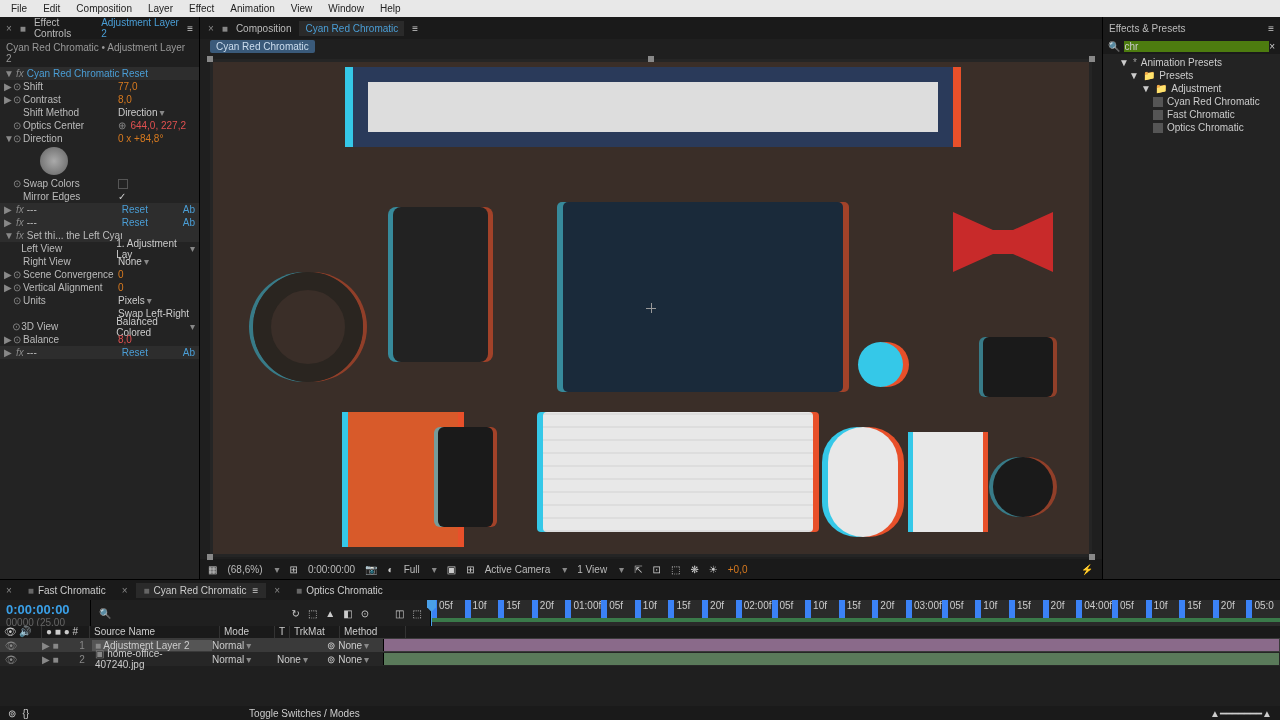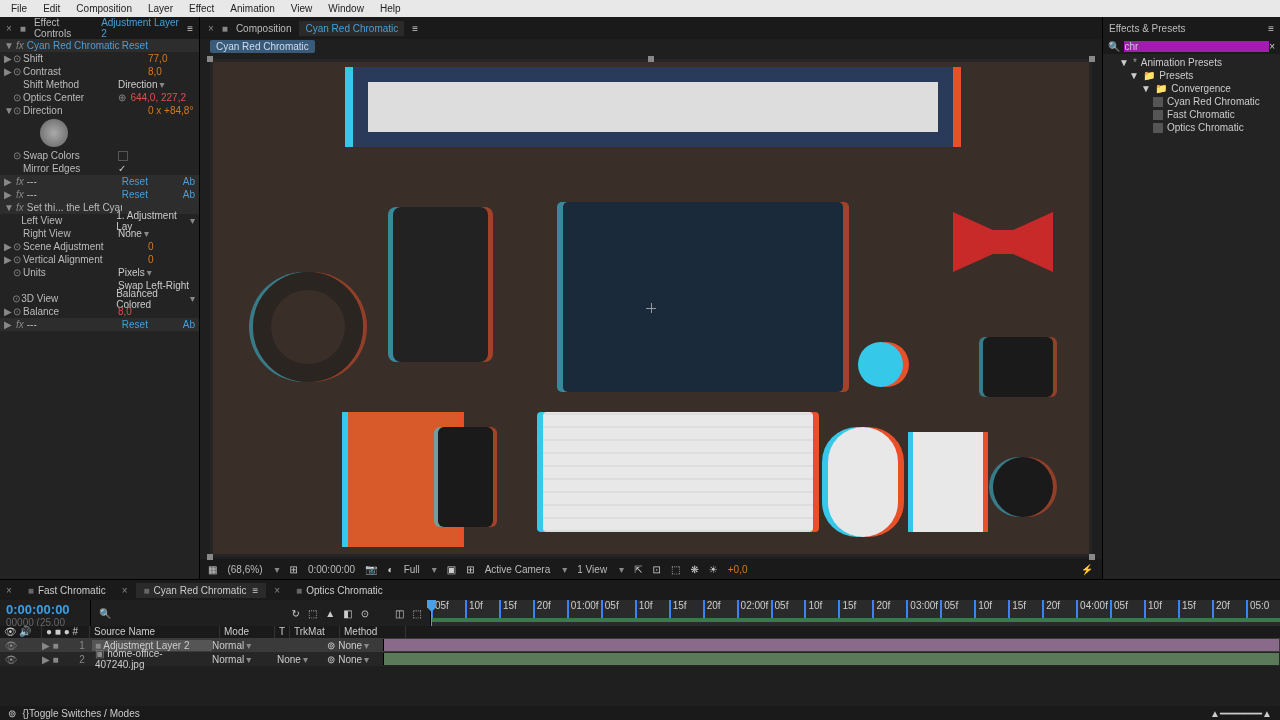--- a/index.html
+++ b/index.html
@@ -10,21 +10,21 @@
 .panel-ec{width:200px;background:#232323;border-right:1px solid #000;display:flex;flex-direction:column;}
 .panel-tabs{height:22px;background:#1a1a1a;display:flex;align-items:center;padding:0 6px;gap:8px;}
 .panel-tabs .tab{color:#bbb;}
 .panel-tabs .crumb{color:#4a9ed6;}
 .ec-sub{padding:3px 6px;color:#999;background:#1f1f1f;}
 .ec-body{flex:1;overflow:hidden;}
 .prop{display:flex;align-items:center;height:13px;padding:0 4px;}
 .prop .arrow{width:9px;color:#888;}
 .prop .stop{width:10px;color:#888;}
 .prop .name{flex:0 0 95px;color:#bbb;white-space:nowrap;overflow:hidden;}
-.prop .val{color:#d87a1f;margin-left:30px;}
+.prop .val{color:#d87a1f;}
 .prop .val-link{color:#4a9ed6;}
 .prop .val-red{color:#e05050;}
 .prop .ab{margin-left:auto;color:#4a9ed6;}
 .chk{display:inline-block;width:10px;height:10px;border:1px solid #555;margin-right:4px;}
 .hdr{background:#2d2d2d;}
 .fx{color:#888;font-style:italic;margin:0 3px;}
 .dial{width:28px;height:28px;border-radius:50%;background:radial-gradient(circle,#aaa 0%,#777 70%,#555 100%);margin:2px 0 2px 40px;}
 .comp-area{flex:1;background:#1f1f1f;display:flex;flex-direction:column;}
 .comp-tabs{height:22px;background:#1a1a1a;display:flex;align-items:center;padding:0 8px;gap:8px;}
 .comp-crumb{background:#2a2a2a;padding:2px 6px;}
@@ -47,58 +47,58 @@
 .lens{position:absolute;left:780px;top:395px;width:60px;height:60px;background:#1a1a1a;border-radius:50%;box-shadow:-4px 0 0 rgba(53,200,232,.5),4px 0 0 rgba(232,80,42,.5);}
 .cup{position:absolute;left:645px;top:280px;width:45px;height:45px;background:#35c8e8;border-radius:50%;box-shadow:6px 0 0 #e8502a;}
 .anchor{position:absolute;left:50%;top:50%;width:10px;height:10px;margin:-5px 0 0 -5px;}
 .anchor:before,.anchor:after{content:"";position:absolute;background:#999;}
 .anchor:before{width:10px;height:1px;top:5px;}
 .anchor:after{width:1px;height:10px;left:5px;}
 .footer-bar{height:20px;background:#1a1a1a;display:flex;align-items:center;padding:0 8px;gap:10px;color:#999;}
 .fb-item{color:#bbb;}
 .ep-panel{width:178px;background:#232323;border-left:1px solid #000;}
 .search{display:flex;align-items:center;padding:2px 5px;background:#1a1a1a;}
-.search input{flex:1;background:#a21caf;border:none;color:#ccc;outline:none;}
+.search input{flex:1;background:#4d7c0f;border:none;color:#ccc;outline:none;}
 .tree{padding:2px 0;}
 .tree-item{padding:1px 4px 1px 16px;display:flex;align-items:center;gap:4px;}
 .tree-item.l2{padding-left:26px;}
 .tree-item.l3{padding-left:38px;}
 .tree-item.l4{padding-left:50px;}
 .folder{color:#999;}
 .preset-icon{width:10px;height:10px;background:#555;display:inline-block;}
 .timeline{height:141px;background:#1f1f1f;border-top:1px solid #000;display:flex;flex-direction:column;}
 .tl-tabs{height:20px;background:#1a1a1a;display:flex;align-items:center;padding:0 6px;gap:8px;}
 .tl-tabs .tab{padding:2px 8px;color:#999;}
 .tl-tabs .tab.active{background:#2a2a2a;color:#ccc;}
 .tl-head{height:26px;display:flex;}
 .tl-tc{width:90px;padding:2px 6px;}
 .tl-tc .tc{color:#3aa0e8;font-size:13px;font-weight:bold;}
 .tl-tc .fr{color:#666;font-size:10px;}
 .tl-tools{flex:0 0 340px;display:flex;align-items:center;gap:8px;padding:0 8px;color:#888;border-left:1px solid #000;}
 .tl-ruler{flex:1;background:#2a2a2a;position:relative;border-left:1px solid #000;}
 .ruler-marks{position:absolute;top:0;left:0;right:0;height:18px;display:flex;color:#888;font-size:8px;}
-.ruler-marks span{flex:1;border-left:2px solid #3b82f6;padding-left:2px;}
+.ruler-marks span{flex:1;border-left:6px solid #3b82f6;padding-left:2px;}
 .workbar{position:absolute;top:18px;left:0;right:0;height:4px;background:#3a7a4a;}
 .playhead{position:absolute;left:0;top:0;width:1px;height:100%;background:#4aa0e8;}
 .playhead:before{content:"";position:absolute;top:0;left:-4px;width:9px;height:12px;background:#4aa0e8;clip-path:polygon(0 0,100% 0,100% 60%,50% 100%,0 60%);}
 .tl-cols{height:12px;display:flex;background:#1a1a1a;color:#888;font-size:8px;}
 .tl-cols div{padding:0 4px;border-right:1px solid #333;}
 .layer-row{height:14px;display:flex;align-items:center;background:#262626;}
 .layer-row.sel{background:#3a3a3a;}
 .layer-row .idx{width:20px;text-align:center;color:#888;}
 .layer-row .eye{width:22px;text-align:center;color:#888;}
 .layer-row .lname{flex:0 0 120px;padding:0 3px;}
 .layer-row .mode{flex:0 0 50px;}
 .layer-row .trk{flex:0 0 50px;}
 .layer-row .par{flex:0 0 55px;}
 .layer-bar{flex:1;background:#3a3a3a;height:12px;margin:1px;border-left:1px solid #000;position:relative;}
 .layer-bar .clip{position:absolute;left:0;right:0;top:0;bottom:0;background:#8a6a8a;}
 .layer-bar .clip.grn{background:#5a7a5a;}
 .tl-foot{height:14px;background:#1a1a1a;display:flex;align-items:center;padding:0 8px;color:#888;margin-top:auto;}
-.tl-foot .switches{}
+.tl-foot .switches{margin-left:220px;}
 .drop{color:#888;margin-left:2px;}
 </style>
 </head>
 <body>
 
 <div class="menubar">
   <span>File</span>
   <span>Edit</span>
   <span>Composition</span>
   <span>Layer</span>
@@ -111,20 +111,21 @@
 
 <div class="workspace">
   <div class="panel-ec">
     <div class="panel-tabs">
       <span style="color:#888">×</span>
       <span style="color:#888">■</span>
       <span class="tab">Effect Controls</span>
       <span class="crumb">Adjustment Layer 2</span>
       <span style="margin-left:auto">≡</span>
     </div>
+    <div class="ec-sub">Cyan Red Chromatic • Adjustment Layer 2</div>
     <div class="ec-body">
       <div class="prop hdr">
           <span class="arrow">▼</span>
           <span class="fx">fx</span>
           <span class="name" style="color:#4a9ed6">Cyan Red Chromatic</span>
           <span class="val-link">Reset</span>
         </div>
       <div class="prop">
           <span class="arrow">▶</span>
           <span class="stop">⊙</span>
@@ -199,21 +200,21 @@
       <div class="prop">
           <span class="arrow"></span>
           <span class="stop"></span>
           <span class="name">Right View</span>
           <span>None</span>
           <span class="drop">▾</span>
         </div>
       <div class="prop">
           <span class="arrow">▶</span>
           <span class="stop">⊙</span>
-          <span class="name">Scene Adjustment</span>
+          <span class="name">Scene Convergence</span>
           <span class="val">0</span>
         </div>
       <div class="prop">
           <span class="arrow">▶</span>
           <span class="stop">⊙</span>
           <span class="name">Vertical Alignment</span>
           <span class="val">0</span>
         </div>
       <div class="prop">
           <span class="arrow"></span>
@@ -326,21 +327,21 @@
           <span>Animation Presets</span>
         </div>
       <div class="tree-item l2">
           <span>▼</span>
           <span class="folder">📁</span>
           <span>Presets</span>
         </div>
       <div class="tree-item l3">
           <span>▼</span>
           <span class="folder">📁</span>
-          <span>Convergence</span>
+          <span>Adjustment</span>
         </div>
       <div class="tree-item l4">
           <span class="preset-icon"></span>
           <span>Cyan Red Chromatic</span>
         </div>
       <div class="tree-item l4">
           <span class="preset-icon"></span>
           <span>Fast Chromatic</span>
         </div>
       <div class="tree-item l4">

